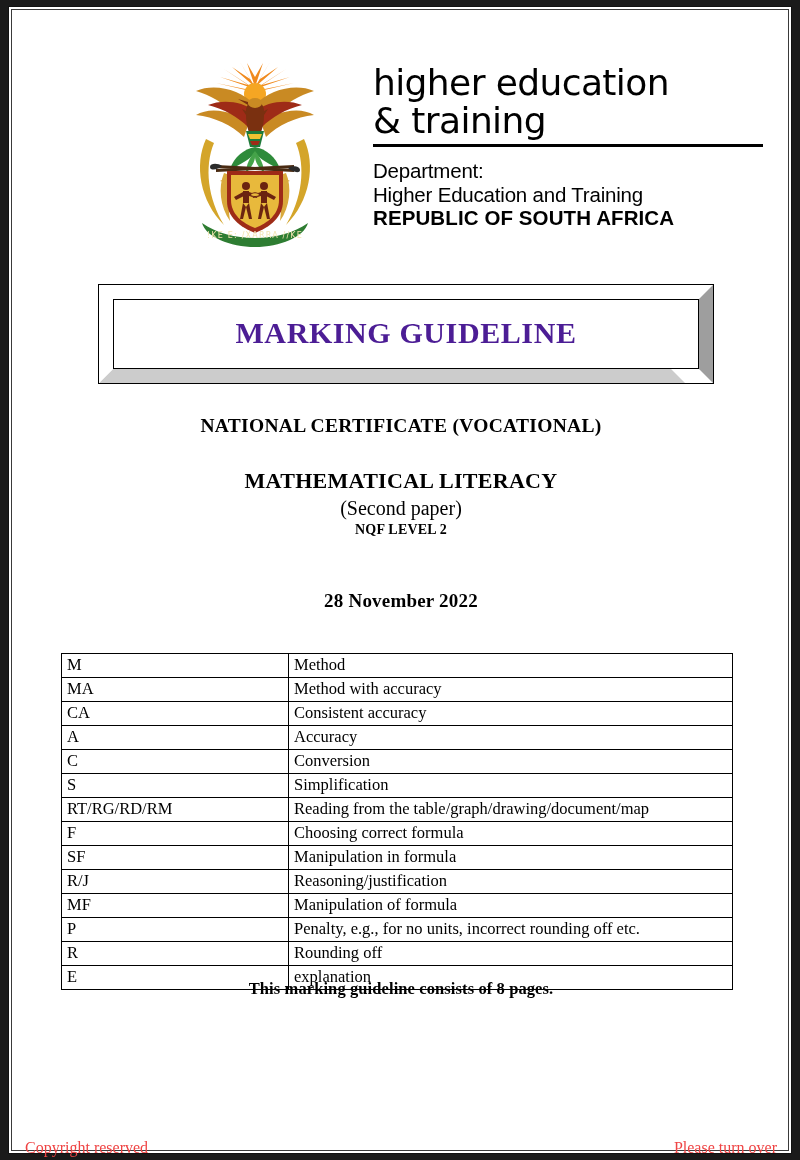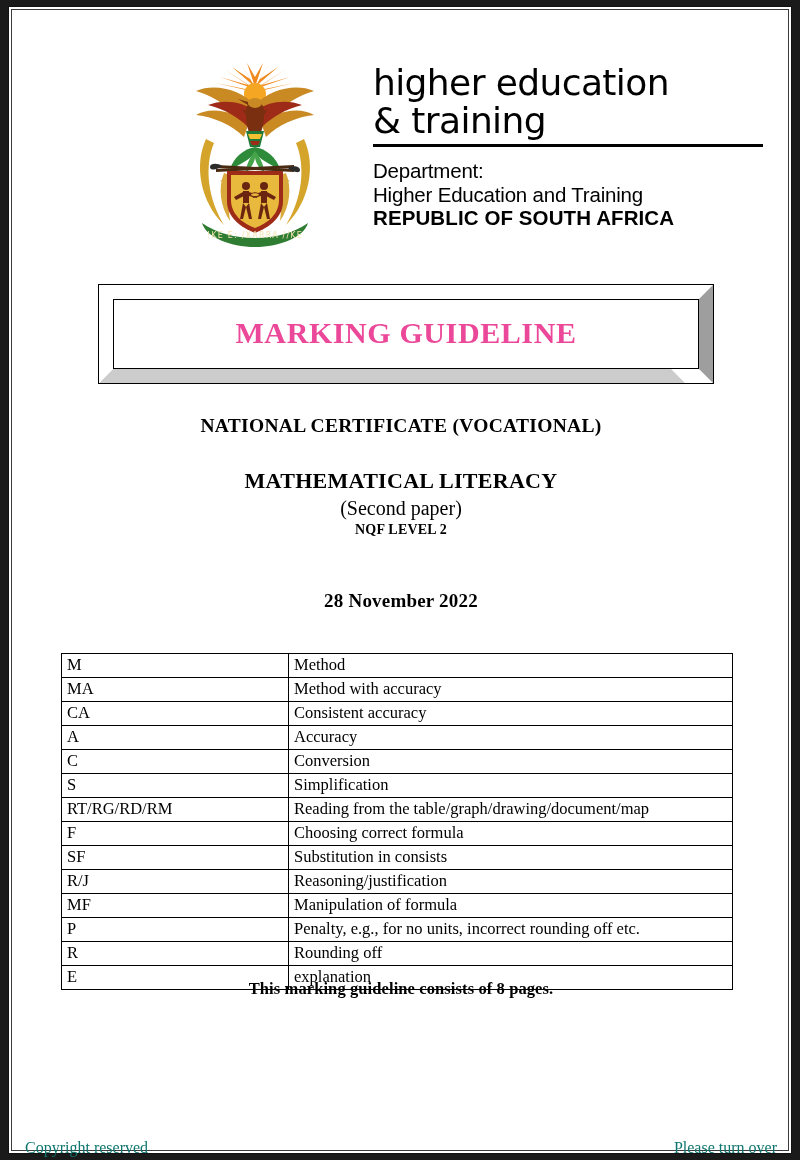--- a/index.html
+++ b/index.html
@@ -150,21 +150,21 @@
     box-sizing: border-box;
     background: #ffffff;
     display: flex;
     align-items: center;
     justify-content: center;
   }
   .bevel-inner-text {
     font-size: 30px;
     font-weight: bold;
     letter-spacing: 0.6px;
-    color: #ec4899;
+    color: #4c1d95;
     margin-top: -2px;
   }
 
   
   .title-stack {
     position: absolute;
     left: 0;
     top: 394px;
     width: 752px;
     text-align: center;
@@ -243,21 +243,21 @@
     border-top: 1px solid #ffffff;
   }
   .footer {
     position: absolute;
     left: 0;
     top: 1118px;
     width: 752px;
     display: flex;
     justify-content: space-between;
     font-size: 16px;
-    color: #0f766e;
+    color: #ef4444;
   }
 </style>
 </head>
 <body>
 
 <div class="scan-frame">
   <div class="page-sheet">
     <div class="page-inner">
 
       <div class="logo-block">
@@ -392,21 +392,21 @@
             <tr>
               <td class="code">RT/RG/RD/RM</td>
               <td class="meaning">Reading from the table/graph/drawing/document/map</td>
             </tr>
             <tr>
               <td class="code">F</td>
               <td class="meaning">Choosing correct formula</td>
             </tr>
             <tr>
               <td class="code">SF</td>
-              <td class="meaning">Substitution in consists</td>
+              <td class="meaning">Manipulation in formula</td>
             </tr>
             <tr>
               <td class="code">R/J</td>
               <td class="meaning">Reasoning/justification</td>
             </tr>
             <tr>
               <td class="code">MF</td>
               <td class="meaning">Manipulation of formula</td>
             </tr>
             <tr>

